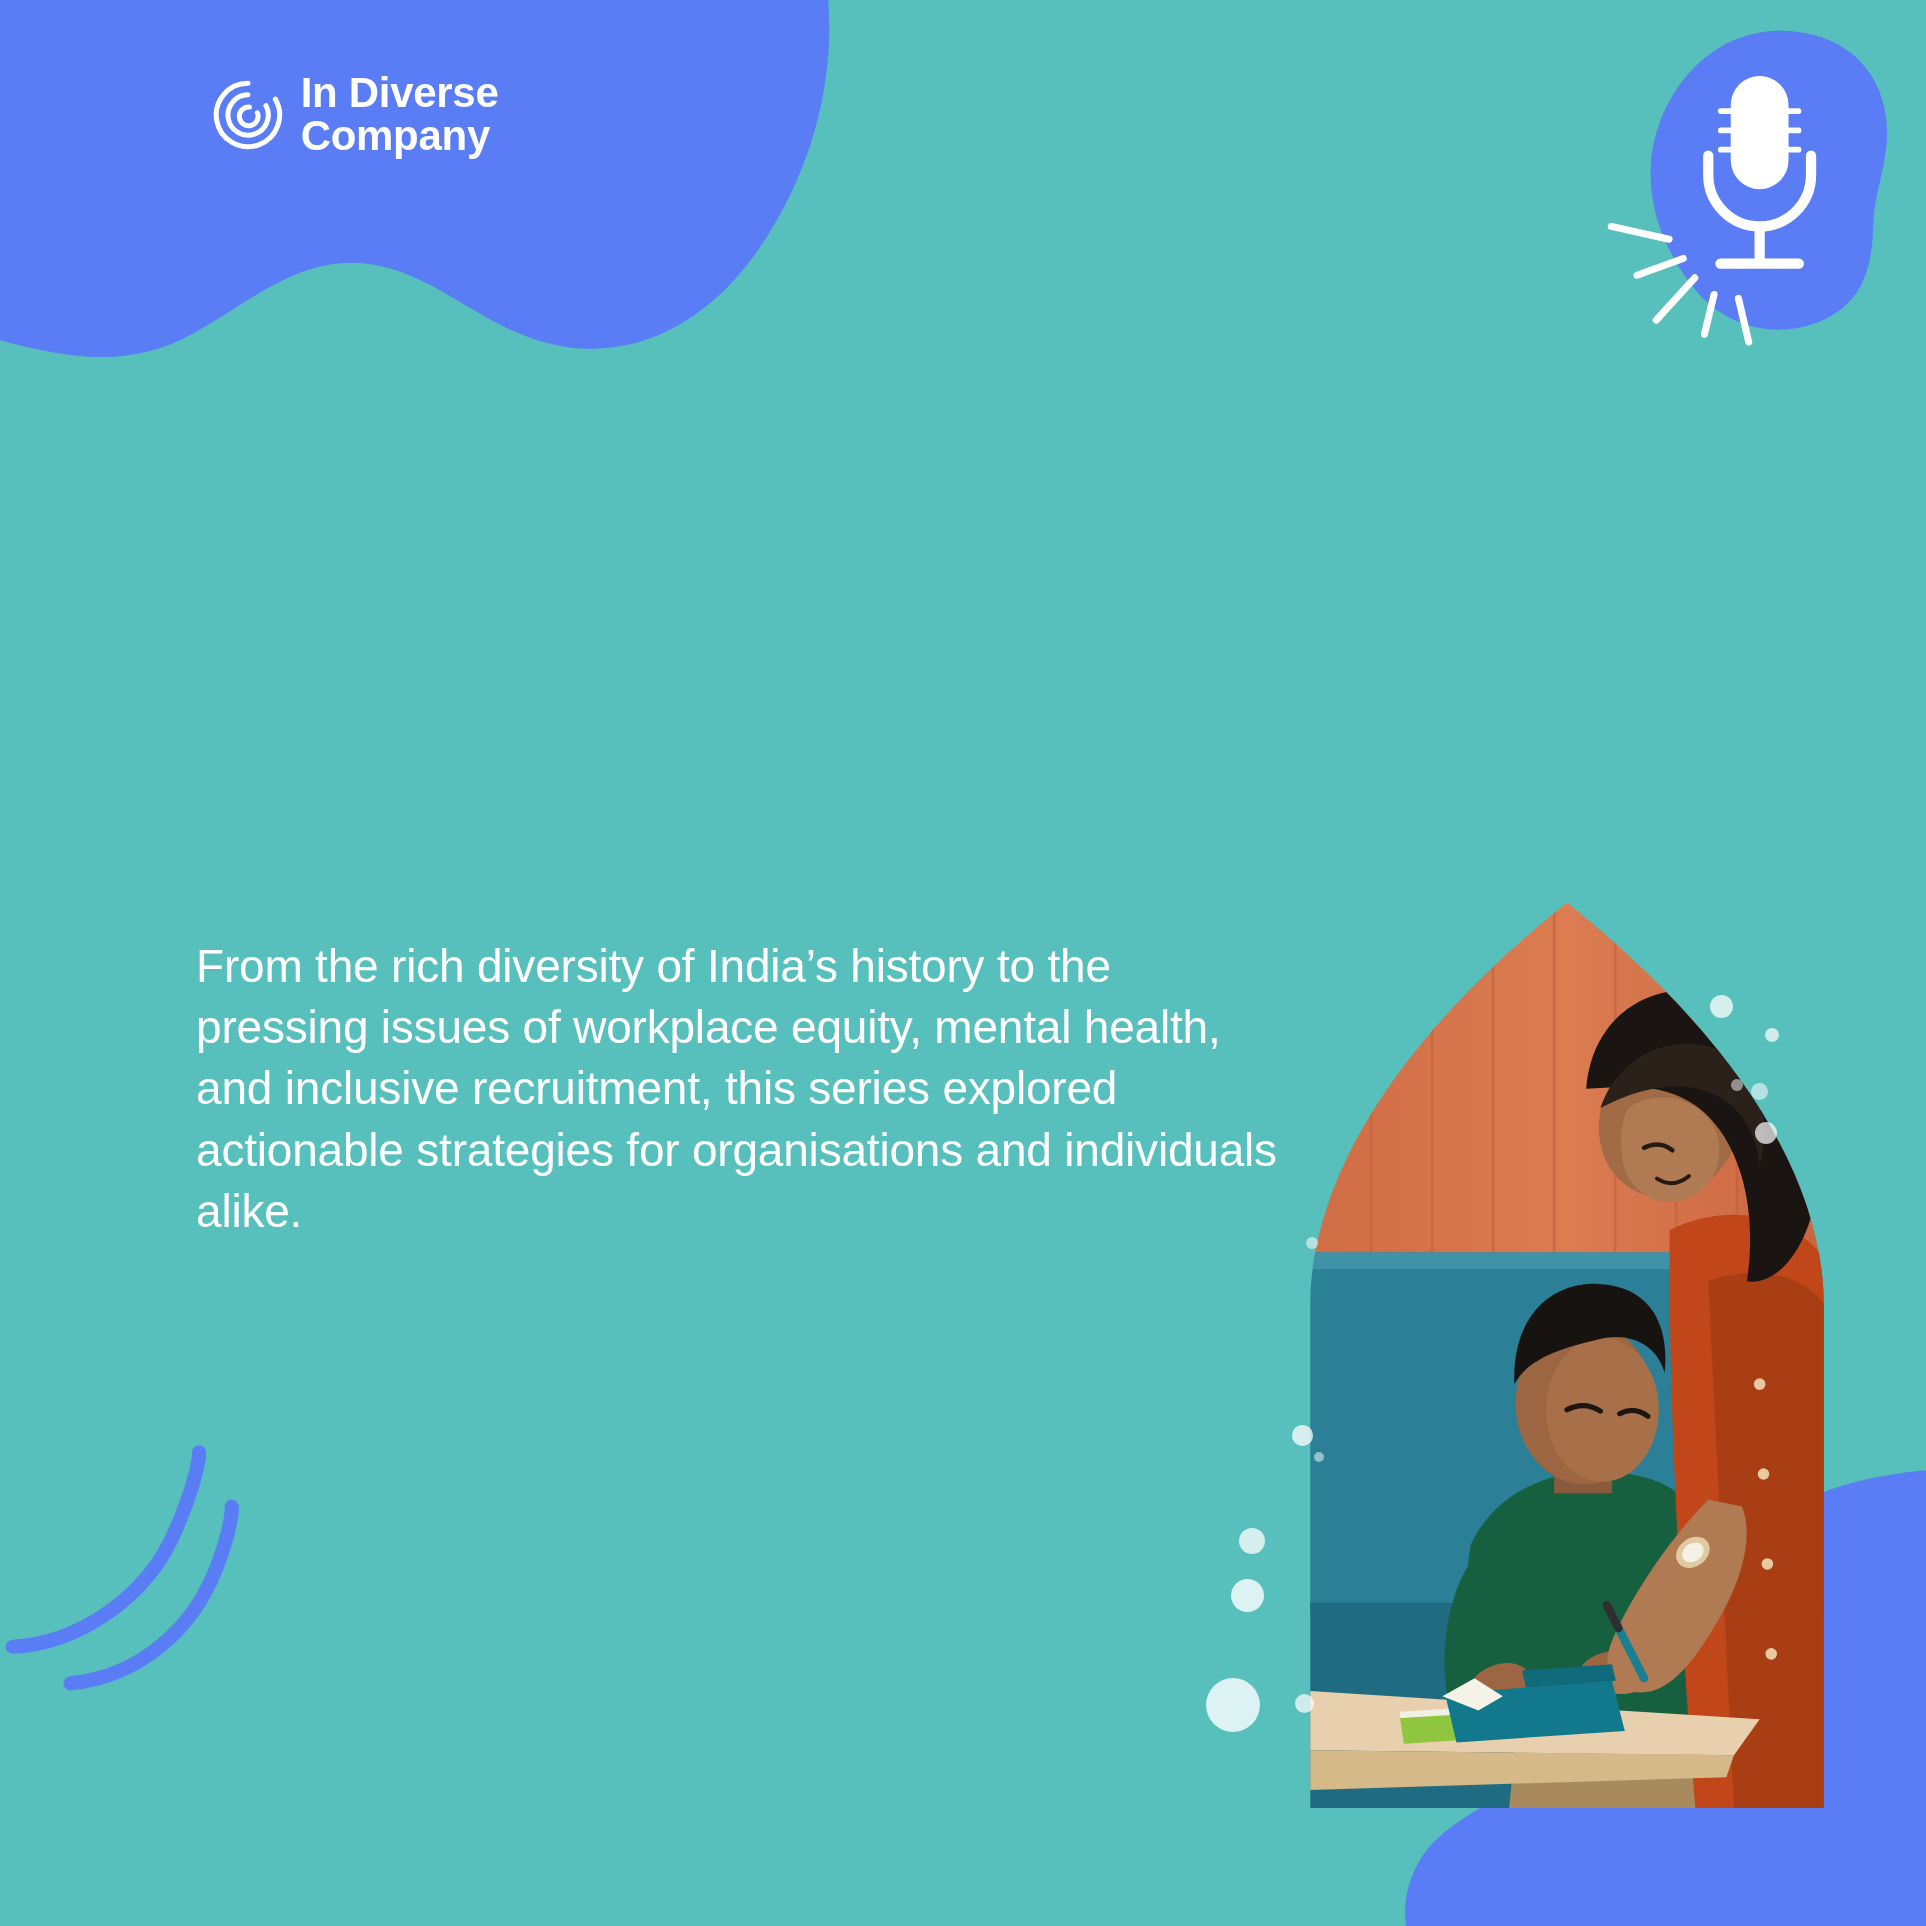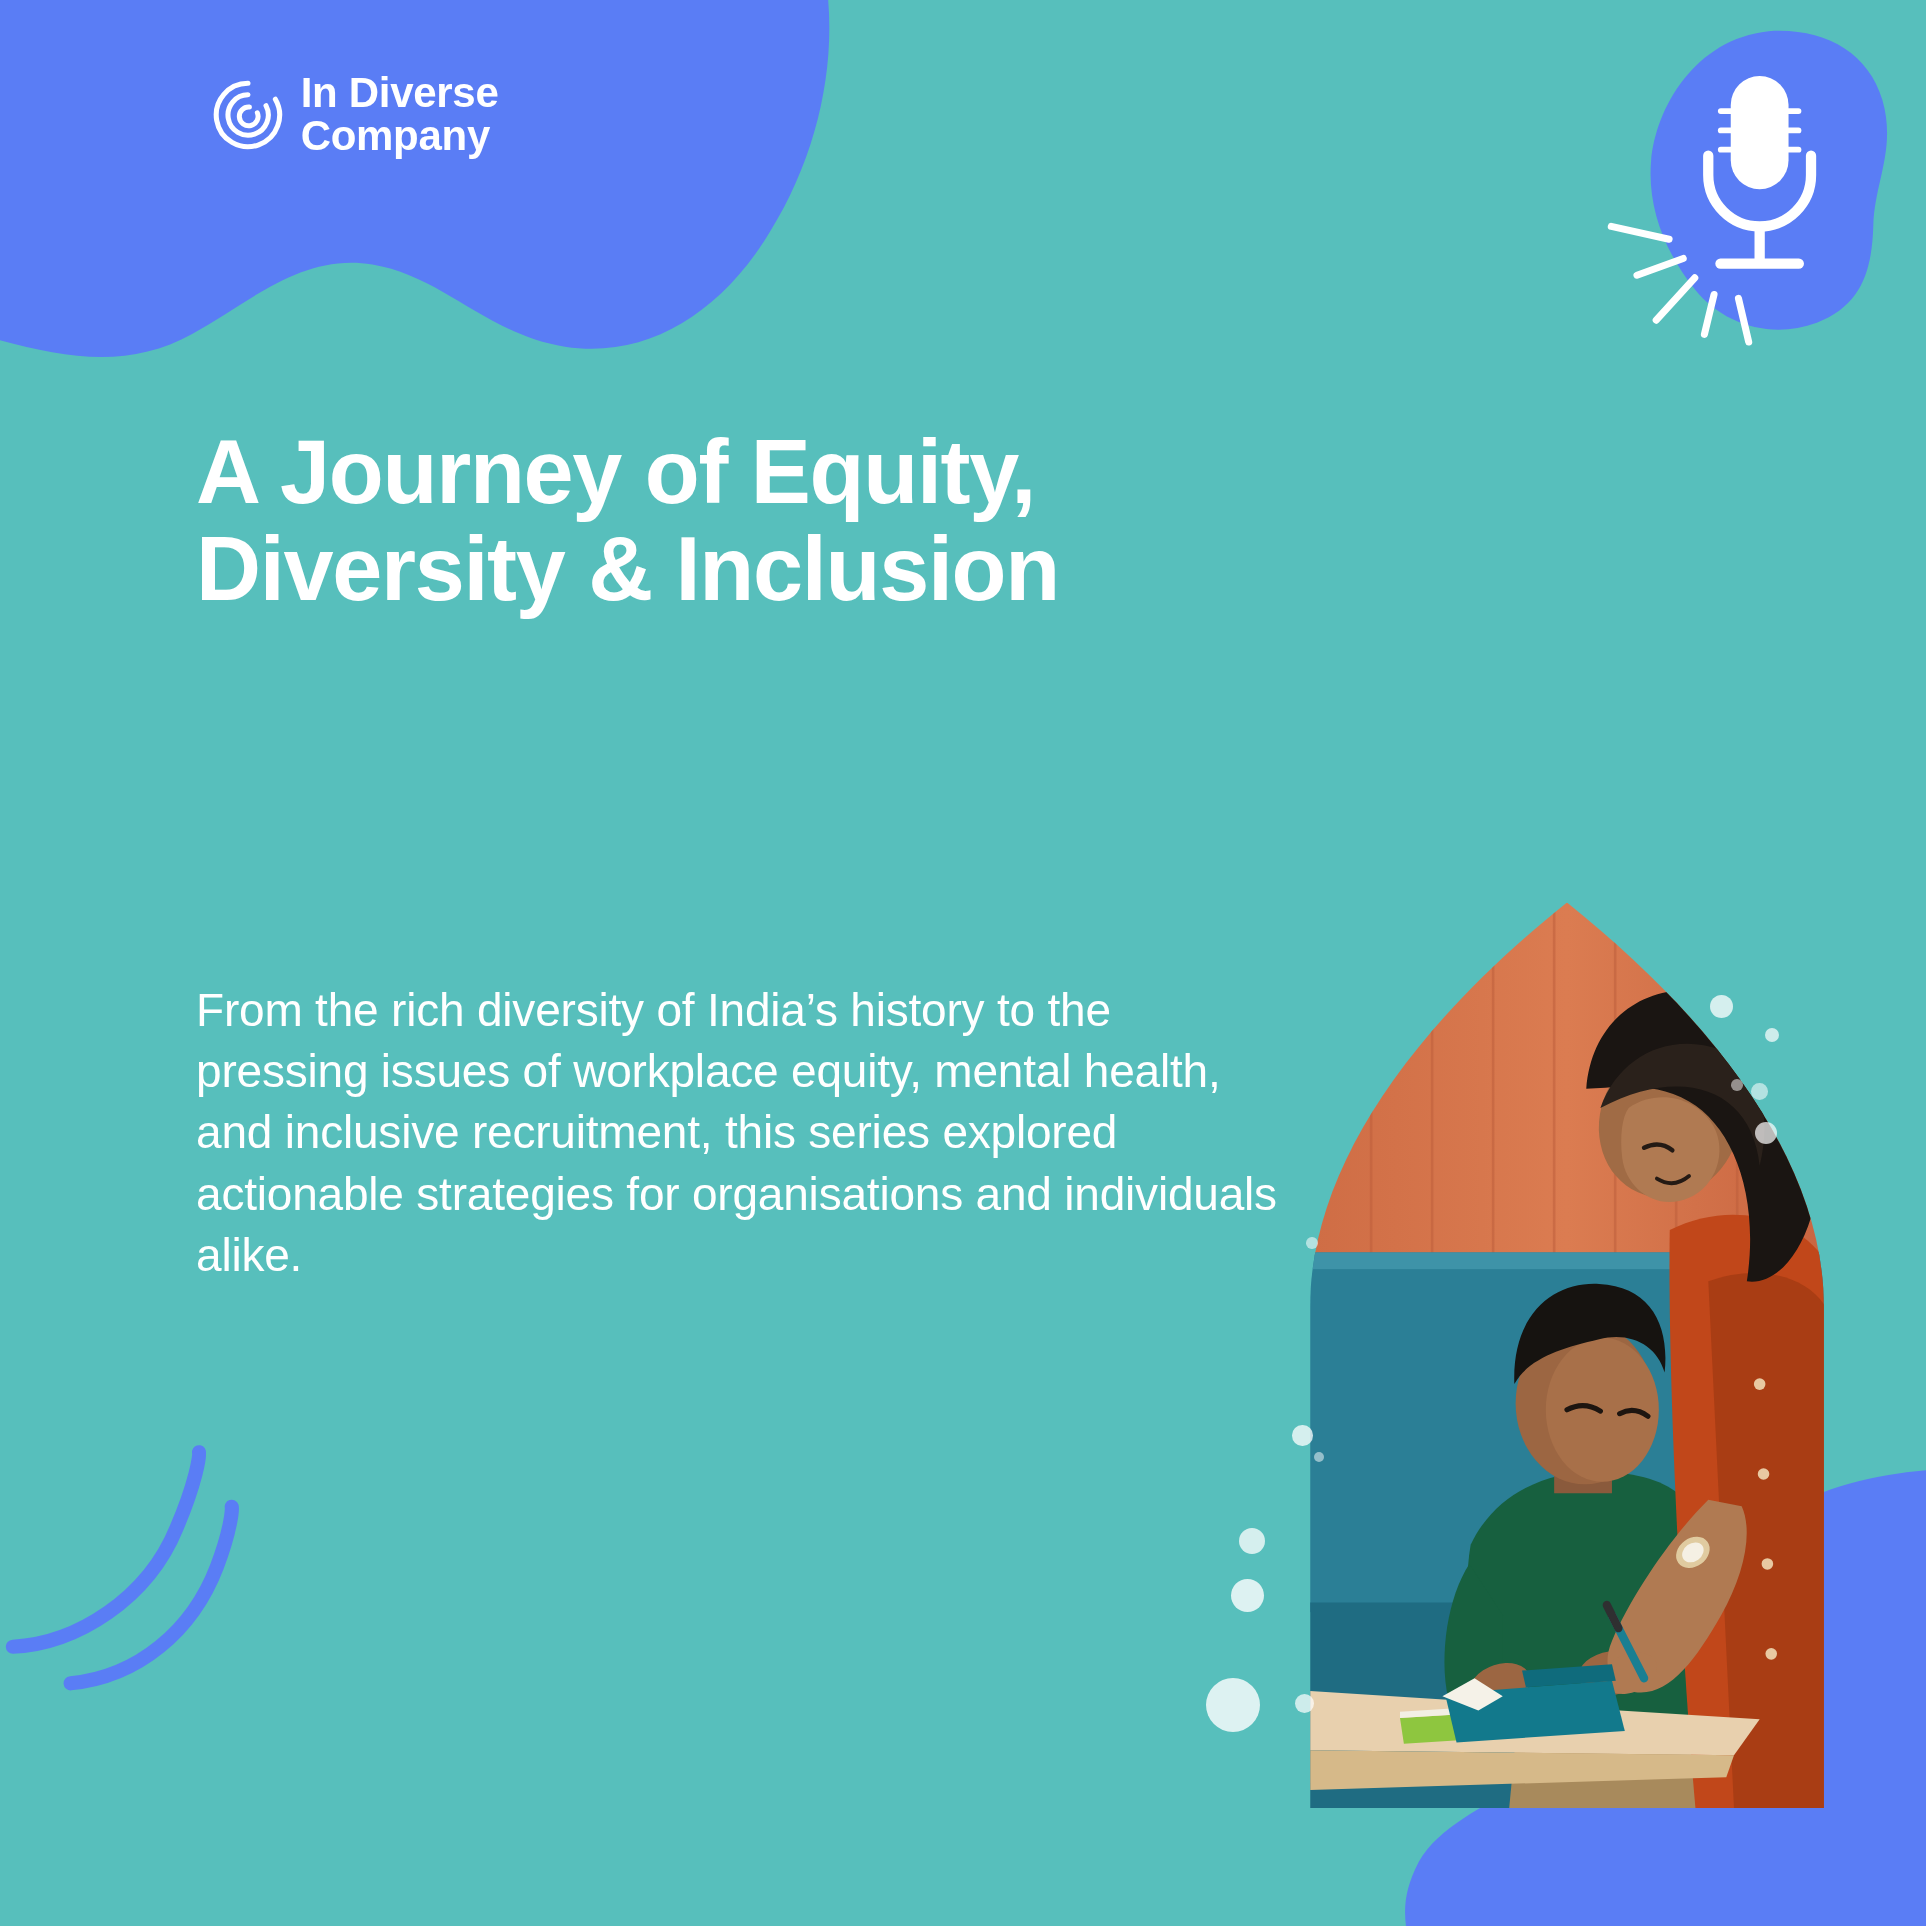--- a/index.html
+++ b/index.html
@@ -39,21 +39,21 @@
     font-size:46px;line-height:1.1;
     letter-spacing:-0.3px;margin:0 0 23px 0;
   }
   .headline{
     color:#ffffff;font-weight:700;
     font-size:90px;line-height:1.08;
     letter-spacing:-1.3px;margin:0;
     max-width:1258px;
   }
   .body-copy{
-    position:absolute;left:196px;top:934px;width:1091px;
+    position:absolute;left:196px;top:890px;width:1091px;
     color:#ffffff;font-weight:400;
     font-size:46px;line-height:1.33;
     letter-spacing:-0.2px;z-index:45;
   }
   .cta{
     position:absolute;left:196px;top:1624px;
     color:#0d0d0d;font-weight:700;
     font-size:55px;line-height:1;letter-spacing:0.3px;
     z-index:45;
   }
@@ -133,21 +133,20 @@
     <g stroke="#ffffff" stroke-width="11" stroke-linecap="round" fill="none">
       <path d="M30,332 L120,352"></path>
       <path d="M70,408 L142,382"></path>
       <path d="M100,478 L160,412"></path>
       <path d="M175,500 L190,438"></path>
       <path d="M244,512 L228,444"></path>
     </g>
   </svg>
 
   <div class="copy">
-    <h1 class="headline">A Journey of Equity, Diversity &amp; Inclusion</h1>
   </div>
 
   <p class="body-copy">From the rich diversity of India’s history to the pressing issues of workplace equity, mental health, and inclusive recruitment, this series explored actionable strategies for organisations and individuals alike.</p>
 
 
   <div class="photo">
     <svg class="photo-svg" viewBox="0 0 800 1420" aria-hidden="true">
       <defs>
         <clipPath id="archClip">
           <path d="M0,1420 L0,640

